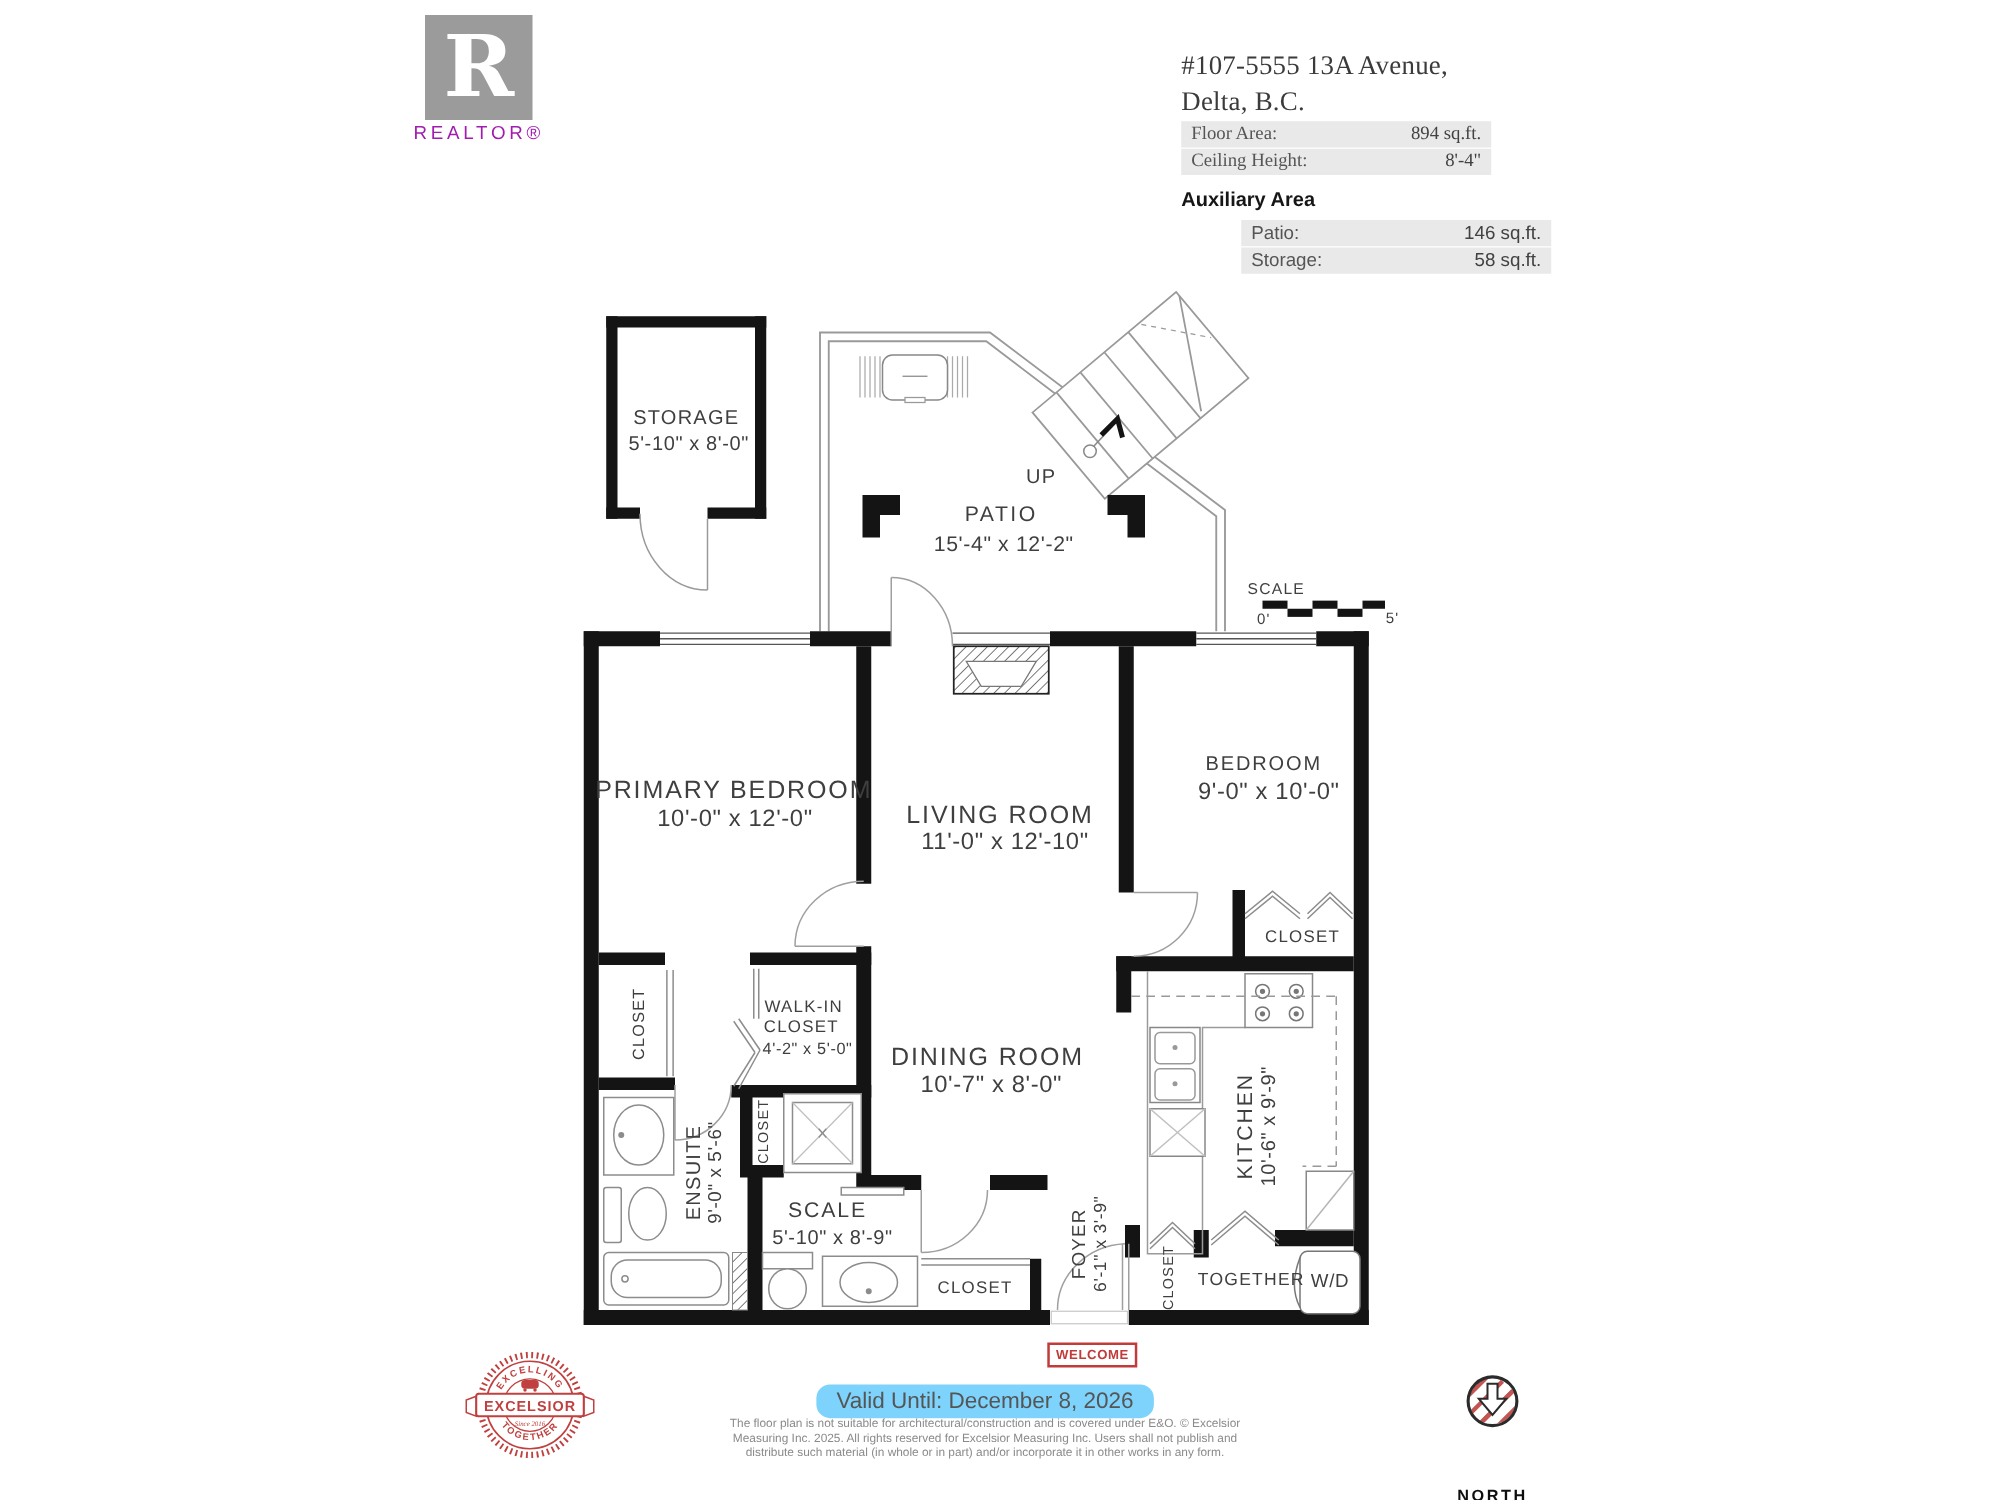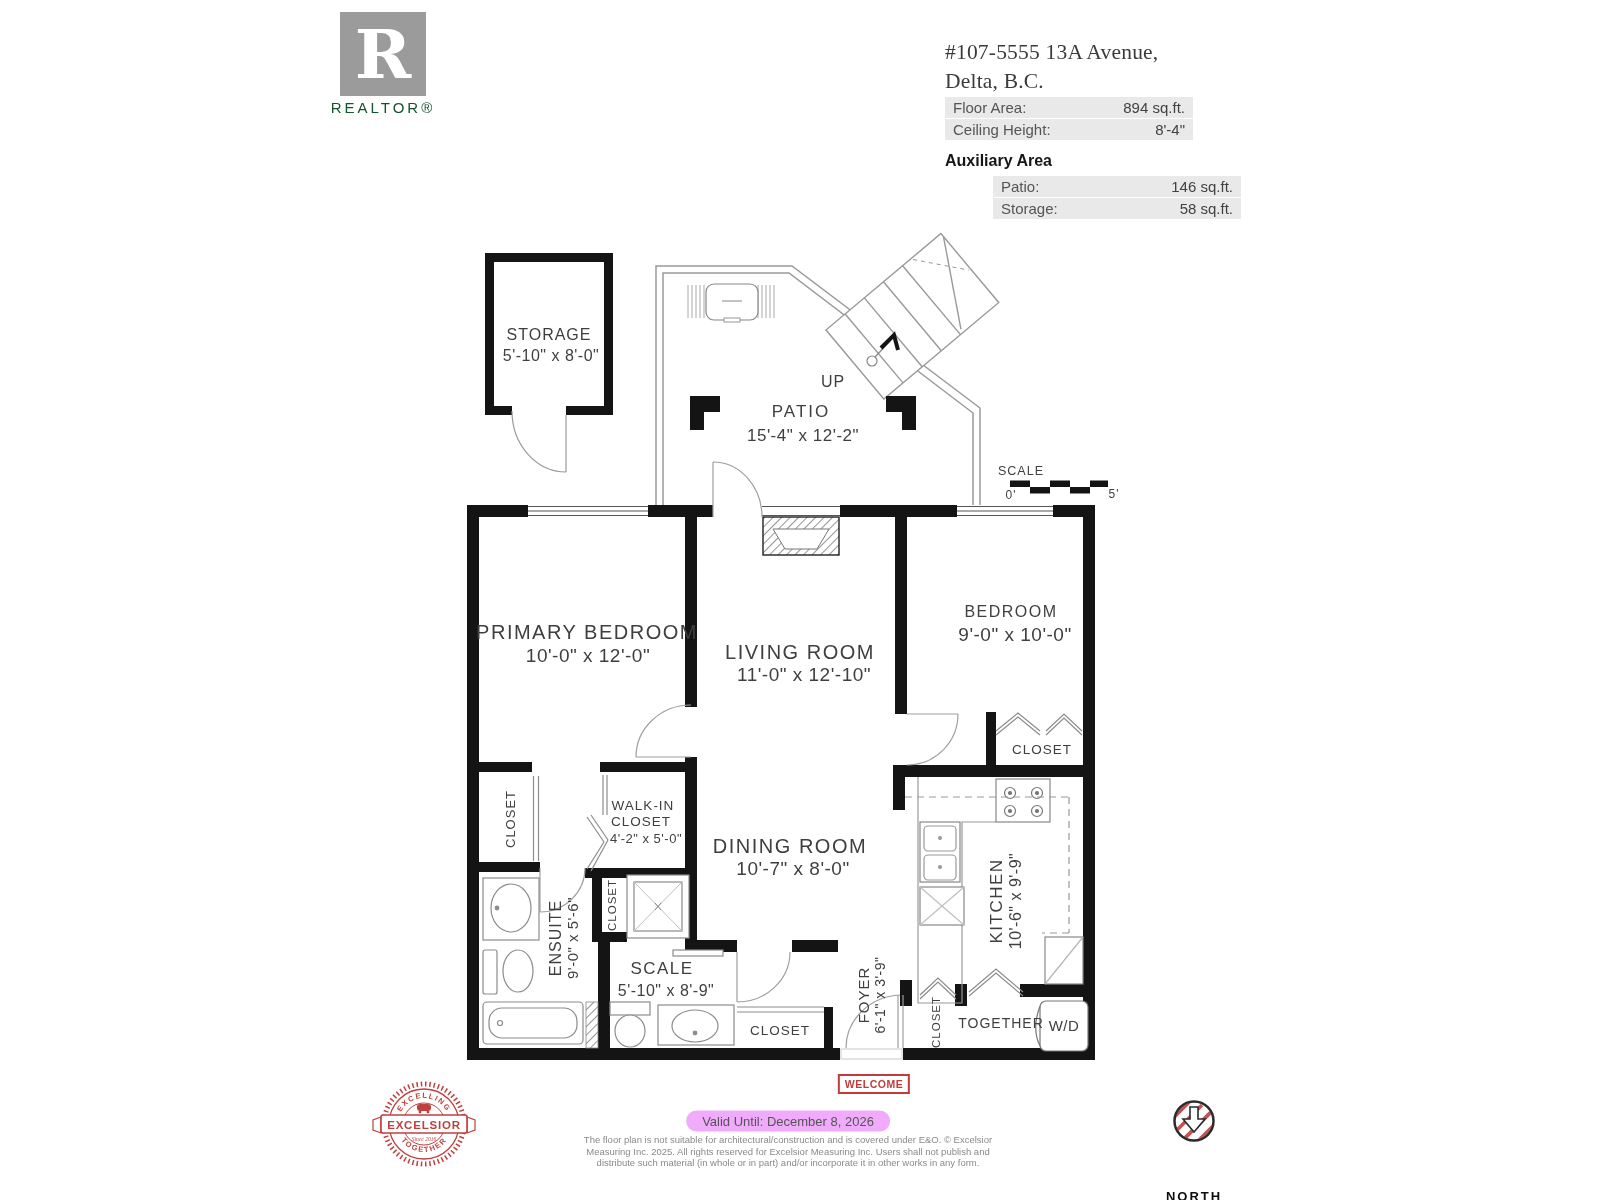--- a/index.html
+++ b/index.html
@@ -8,34 +8,34 @@
   svg{position:absolute;left:0;top:0;}
   .lbl{position:absolute;transform:translate(-50%,-50%);white-space:nowrap;
        color:#3f3f3f;letter-spacing:1px;line-height:1.1;text-align:center;}
   .rot{transform:translate(-50%,-50%) rotate(-90deg);}
   .dims{letter-spacing:0.5px;}
   
   #realtor-logo{position:absolute;left:340px;top:12px;width:86px;height:84px;background:#9b9b9b;
         display:flex;align-items:center;justify-content:center;}
   #realtor-logo span{color:#fff;font-family:"DejaVu Serif",serif;font-weight:bold;font-size:68px;line-height:1;}
   #realtor-word{position:absolute;left:383px;top:107px;transform:translate(-50%,-50%);
-        color:#14532d;font-size:15px;letter-spacing:3px;}
+        color:#a21caf;font-size:15px;letter-spacing:3px;}
   #address{position:absolute;left:945px;top:38px;font-size:21.5px;color:#3b3b3b;
         line-height:29px;font-weight:500;letter-spacing:0.2px;font-family:Liberation Serif, serif;}
   .info-rows{position:absolute;left:945px;width:248px;}
   .info-row{display:flex;justify-content:space-between;align-items:center;background:#e9e9e9;
         height:21px;margin-bottom:1px;padding:0 8px;font-size:15px;color:#555;}
   .info-row .val{color:#424242;margin-left:34px;}
   #aux-title{position:absolute;left:945px;top:152px;font-size:16px;font-weight:bold;color:#161616;}
   
   #welcome-box{position:absolute;left:874px;top:1084px;transform:translate(-50%,-50%);
         border:2px solid #c23b3b;background:#fff;color:#c23b3b;font-weight:bold;
         font-size:10.5px;letter-spacing:0.5px;padding:2px 5px;}
   #valid-pill{position:absolute;left:788px;top:1121px;transform:translate(-50%,-50%);
-        background:#f0abfc;border-radius:11px;padding:3px 16px;font-size:13px;color:#555;white-space:nowrap;}
+        background:#7dd3fc;border-radius:11px;padding:3px 16px;font-size:18px;color:#555;white-space:nowrap;}
   #disclaimer{position:absolute;left:788px;top:1151px;transform:translate(-50%,-50%);
         text-align:center;font-size:9.5px;line-height:11.5px;color:#8a8a8a;white-space:nowrap;}
   #north-word{position:absolute;left:1194px;top:1156px;transform:translate(-50%,-50%);
         font-size:13px;font-weight:bold;letter-spacing:2px;color:#0e0e0e;margin-top:40px;}
 </style>
 </head>
 <body>
 
 <div id="page">
 
@@ -316,21 +316,21 @@
 <div id="realtor-logo">
   <span>R</span>
 </div>
 <div id="realtor-word">REALTOR®</div>
 
 <div id="address">
   <div>#107-5555 13A Avenue,</div>
   <div>Delta, B.C.</div>
 </div>
 
-<div class="info-rows" style="top:97px;">
+<div class="info-rows" style="top:97px;font-family:Liberation Serif, serif;">
   <div class="info-row">
     <span>Floor Area:</span>
     <span class="val">894 sq.ft.</span>
   </div>
   <div class="info-row">
     <span>Ceiling Height:</span>
     <span class="val">8'-4"</span>
   </div>
 </div>
 

